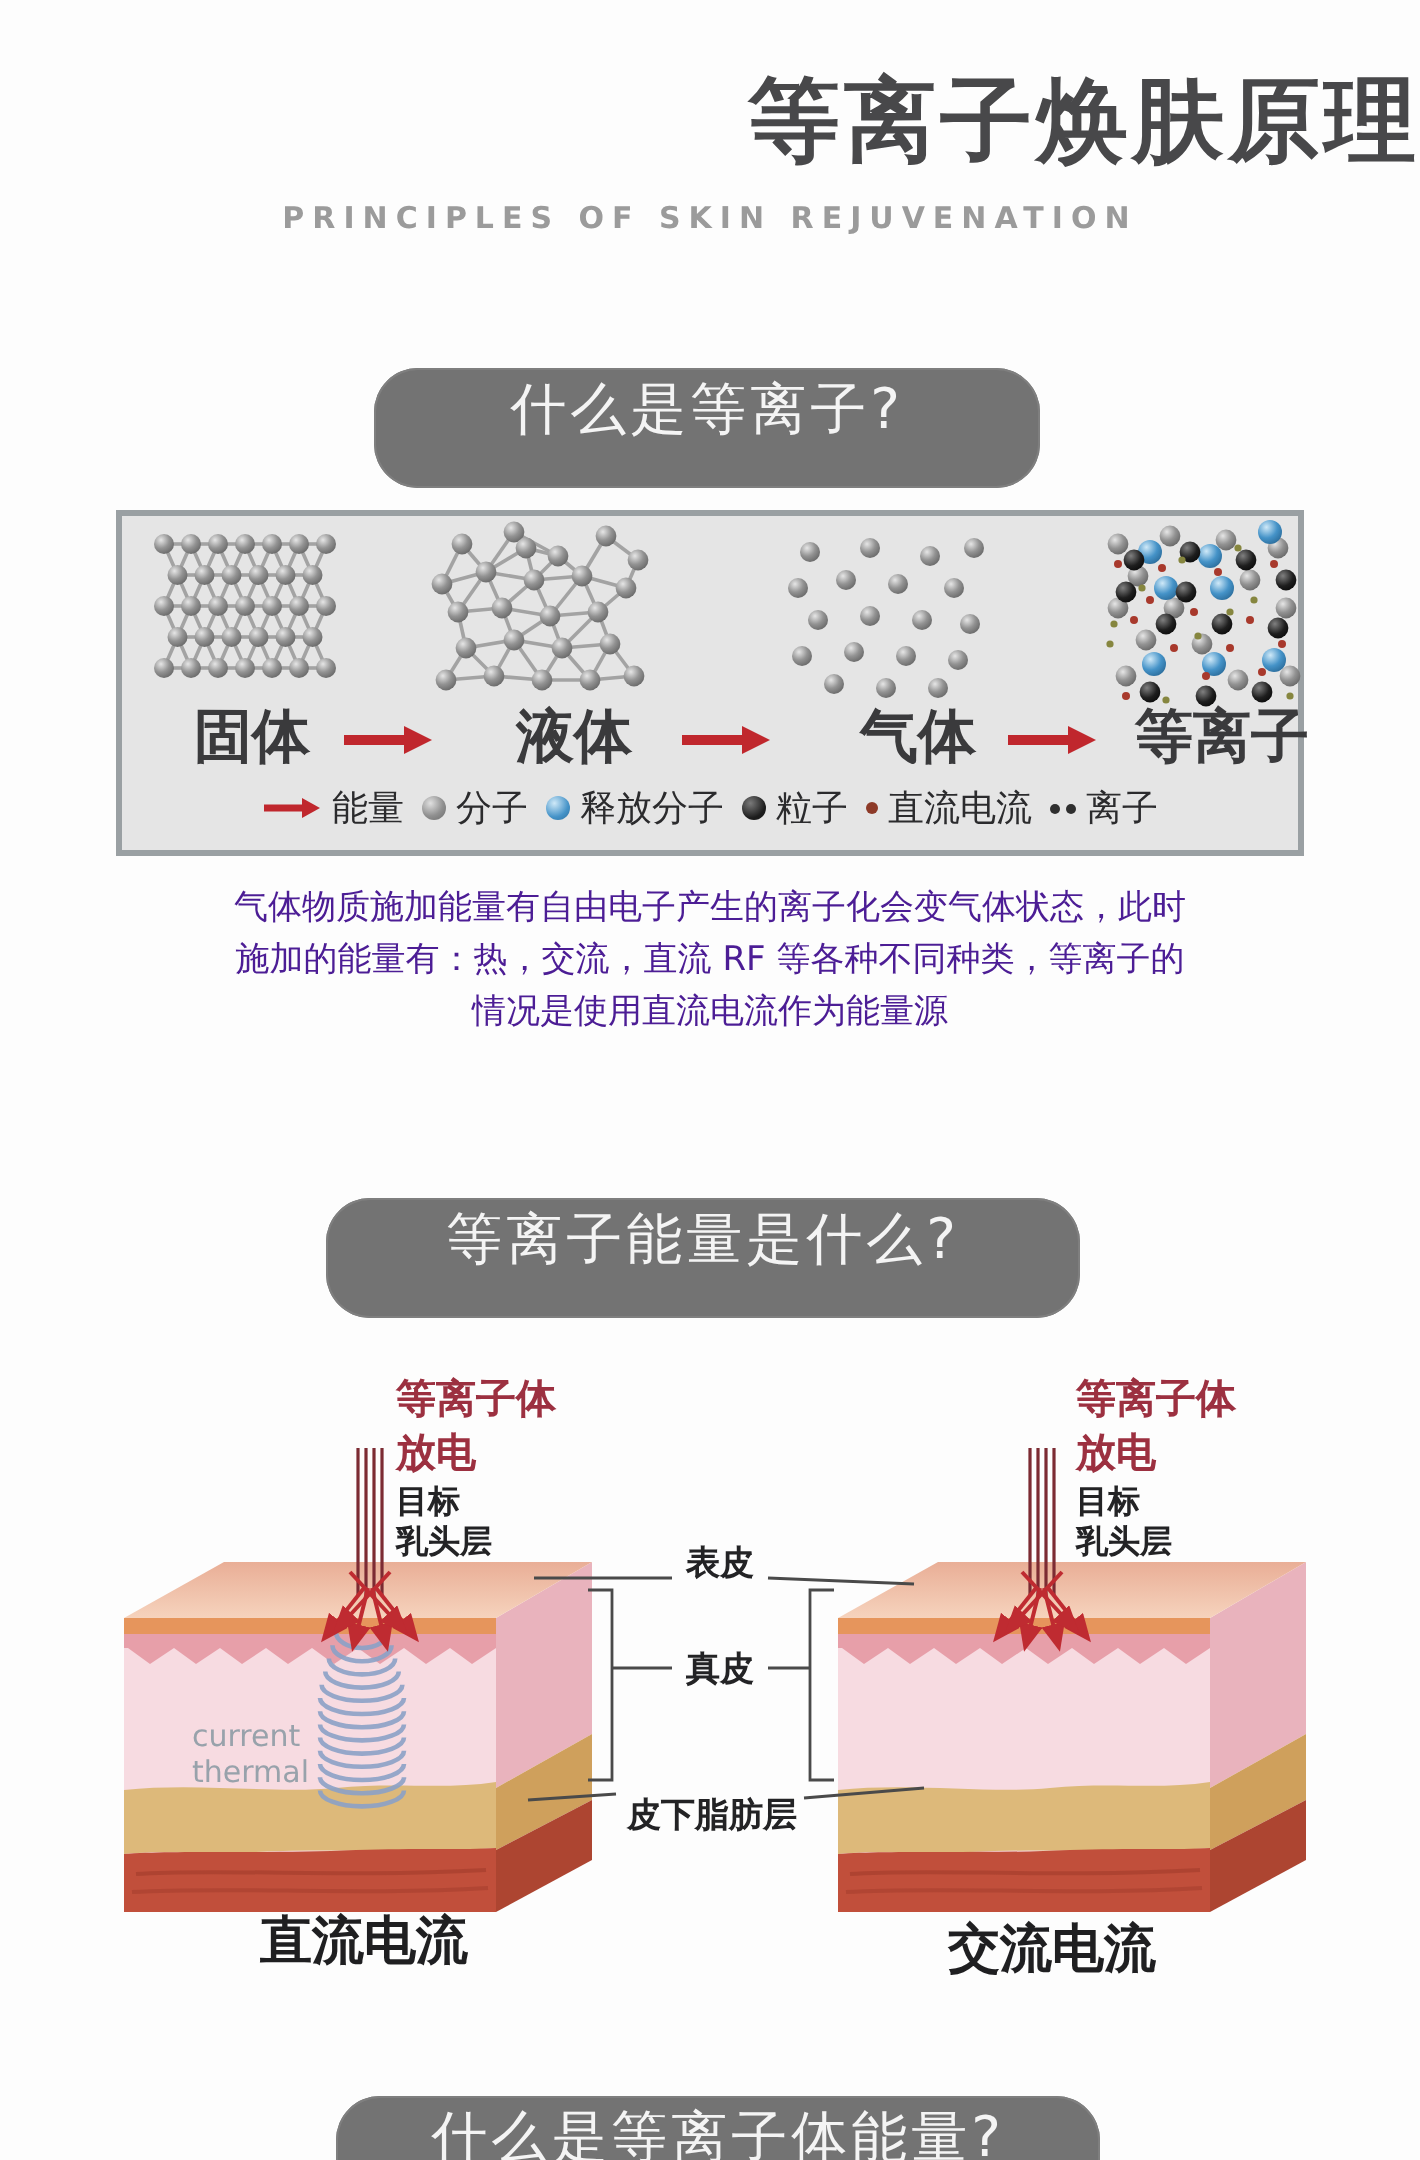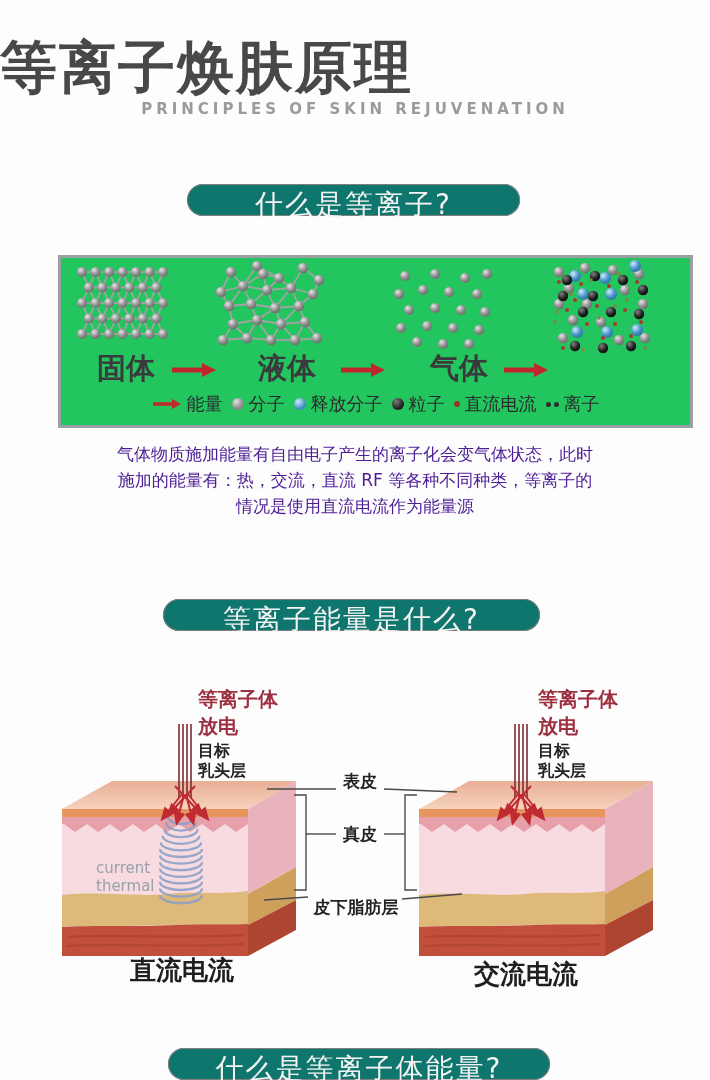--- a/index.html
+++ b/index.html
@@ -1,29 +1,29 @@
 <!DOCTYPE html>
 <html><head>
 <meta charset="utf-8">
 <style>
   body{margin:0;background:#e9e9e9}
   .page{position:relative;width:710px;height:1080px;overflow:hidden;background:#fdfdfd;
         font-family:"DejaVu Sans","Liberation Sans",sans-serif;}
-  h1{position:absolute;top:30px;left:0;right:0;margin:0;text-align:left;
-     font-size:57px;font-weight:bold;color:#48484a;letter-spacing:2px;}
+  h1{position:absolute;top:30px;left:0;right:0;margin:0;text-align:right;
+     font-size:46px;font-weight:bold;color:#48484a;letter-spacing:2px;}
   .subtitle{position:absolute;top:100px;left:0;right:0;text-align:center;
      font-size:15px;color:#9b9b9b;letter-spacing:4px;font-weight:bold;}
-  .pill{position:absolute;background:#0f766e;border-radius:22px;height:32px;line-height:42px;
+  .pill{position:absolute;background:#737373;border-radius:22px;height:60px;line-height:42px;
      text-align:center;color:#f4f4f4;font-size:28px;letter-spacing:2px;white-space:nowrap;
      box-shadow:inset 0 0 0 1px #7f7f7f;}
   .pill1{left:187px;top:184px;width:333px}
   .pill2{left:163px;top:599px;width:377px}
   .pill3{left:168px;top:1048px;width:382px}
   .states-box{position:absolute;left:58px;top:255px;width:588px;height:167px;
-     border:3px solid #9aa0a3;background:#22c55e;padding-left:41px;}
+     border:3px solid #9aa0a3;background:#e5e5e5;}
   .cluster{position:absolute}
   .state-label{position:absolute;top:91px;transform:translateX(-50%);font-size:29px;
      font-weight:bold;color:#3a3a3c;white-space:nowrap}
   .state-arrow{position:absolute;top:103px}
   .legend{position:absolute;left:0;right:0;top:134px;display:flex;justify-content:center;
      align-items:center;gap:9px;font-size:18px;font-weight:normal;color:#2b2b2d;white-space:nowrap}
   .leg-item{display:inline-flex;align-items:center;gap:5px}
   .dot{display:inline-block;border-radius:50%}
   .dot-mol{width:12px;height:12px;background:radial-gradient(circle at 35% 30%,#e0e0e0,#909090 55%,#6a6a6a)}
   .dot-rel{width:12px;height:12px;background:radial-gradient(circle at 35% 30%,#cfe9f8,#4593c8 60%,#2d6f9e)}
@@ -338,20 +338,21 @@
         <circle cx="36" cy="90" r="1.8" fill="#86863f"></circle>
         <circle cx="98" cy="88" r="1.8" fill="#86863f"></circle>
         <circle cx="10" cy="52" r="1.8" fill="#86863f"></circle>
         <circle cx="8" cy="62" r="1.8" fill="#86863f"></circle>
         <circle cx="68" cy="46" r="1.8" fill="#86863f"></circle>
       </svg>
 
     <div class="state-label" style="left:65px">固体</div>
     <div class="state-label" style="left:226px">液体</div>
     <div class="state-label" style="left:398px">气体</div>
+    <div class="state-label" style="left:550px">等离子</div>
 
     <svg class="state-arrow" style="left:109px" width="48" height="18">
       <line x1="2" y1="9" x2="33" y2="9" stroke="#c0272d" stroke-width="5"></line>
         <polygon points="32,2 46,9 32,16" fill="#c0272d"></polygon>
     </svg>
     <svg class="state-arrow" style="left:278px" width="48" height="18">
       <line x1="2" y1="9" x2="33" y2="9" stroke="#c0272d" stroke-width="5"></line>
         <polygon points="32,2 46,9 32,16" fill="#c0272d"></polygon>
     </svg>
     <svg class="state-arrow" style="left:441px" width="48" height="18">

